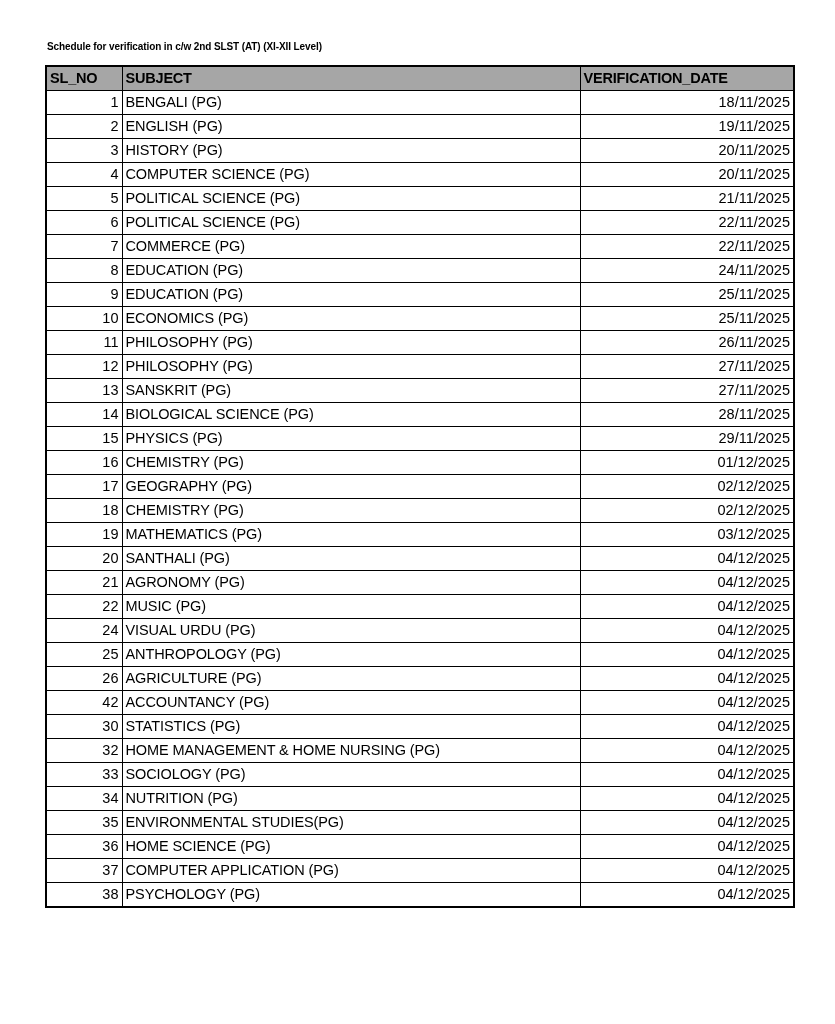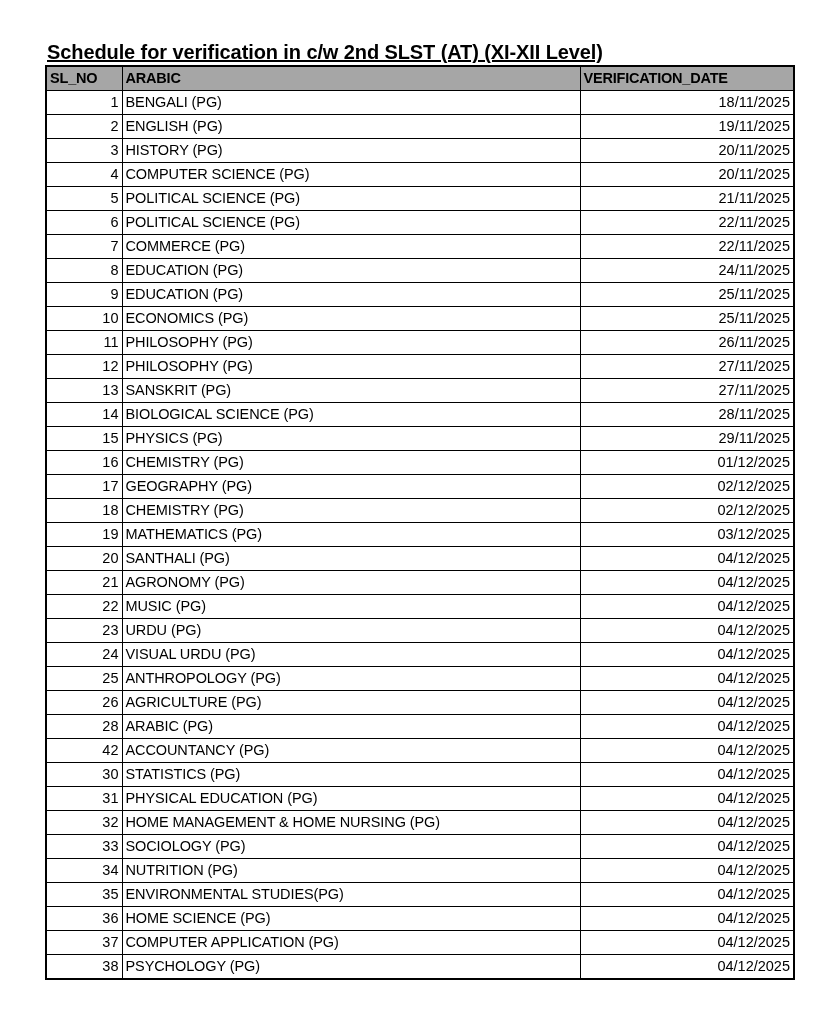--- a/index.html
+++ b/index.html
@@ -16,26 +16,25 @@
   .page {
     position: relative;
     width: 835px;
     height: 1024px;
     overflow: hidden;
   }
   .doc-title {
     position: absolute;
     left: 47px;
     top: 41px;
-    font-size: 20px;
+    font-size: 10px;
     font-weight: bold;
     color: #000000;
     letter-spacing: -0.1px;
     white-space: nowrap;
-    text-decoration: underline;
   }
   .table-wrap {
     position: absolute;
     left: 45px;
     top: 65px;
     width: 645px;
   }
   table.sched {
     border-collapse: collapse;
     table-layout: fixed;
@@ -92,21 +91,21 @@
   <div class="table-wrap">
     <table class="sched">
       <colgroup>
         <col class="c-sl">
         <col class="c-sub">
         <col class="c-date">
       </colgroup>
       <thead>
         <tr>
           <th class="h-sl">SL_NO</th>
-          <th class="h-sub">ARABIC</th>
+          <th class="h-sub">SUBJECT</th>
           <th class="h-date">VERIFICATION_DATE</th>
         </tr>
       </thead>
       <tbody id="sched-body">
           <tr>
             <td class="cell-sl">1</td>
             <td class="cell-sub">BENGALI (PG)</td>
             <td class="cell-date">18/11/2025</td>
           </tr>
           <tr>
@@ -208,57 +207,42 @@
             <td class="cell-sl">21</td>
             <td class="cell-sub">AGRONOMY (PG)</td>
             <td class="cell-date">04/12/2025</td>
           </tr>
           <tr>
             <td class="cell-sl">22</td>
             <td class="cell-sub">MUSIC (PG)</td>
             <td class="cell-date">04/12/2025</td>
           </tr>
           <tr>
-            <td class="cell-sl">23</td>
-            <td class="cell-sub">URDU (PG)</td>
-            <td class="cell-date">04/12/2025</td>
-          </tr>
-          <tr>
             <td class="cell-sl">24</td>
             <td class="cell-sub">VISUAL URDU (PG)</td>
             <td class="cell-date">04/12/2025</td>
           </tr>
           <tr>
             <td class="cell-sl">25</td>
             <td class="cell-sub">ANTHROPOLOGY (PG)</td>
             <td class="cell-date">04/12/2025</td>
           </tr>
           <tr>
             <td class="cell-sl">26</td>
             <td class="cell-sub">AGRICULTURE (PG)</td>
             <td class="cell-date">04/12/2025</td>
           </tr>
           <tr>
-            <td class="cell-sl">28</td>
-            <td class="cell-sub">ARABIC (PG)</td>
-            <td class="cell-date">04/12/2025</td>
-          </tr>
-          <tr>
             <td class="cell-sl">42</td>
             <td class="cell-sub">ACCOUNTANCY (PG)</td>
             <td class="cell-date">04/12/2025</td>
           </tr>
           <tr>
             <td class="cell-sl">30</td>
             <td class="cell-sub">STATISTICS (PG)</td>
-            <td class="cell-date">04/12/2025</td>
-          </tr>
-          <tr>
-            <td class="cell-sl">31</td>
-            <td class="cell-sub">PHYSICAL EDUCATION (PG)</td>
             <td class="cell-date">04/12/2025</td>
           </tr>
           <tr>
             <td class="cell-sl">32</td>
             <td class="cell-sub">HOME MANAGEMENT &amp; HOME NURSING (PG)</td>
             <td class="cell-date">04/12/2025</td>
           </tr>
           <tr>
             <td class="cell-sl">33</td>
             <td class="cell-sub">SOCIOLOGY (PG)</td>

